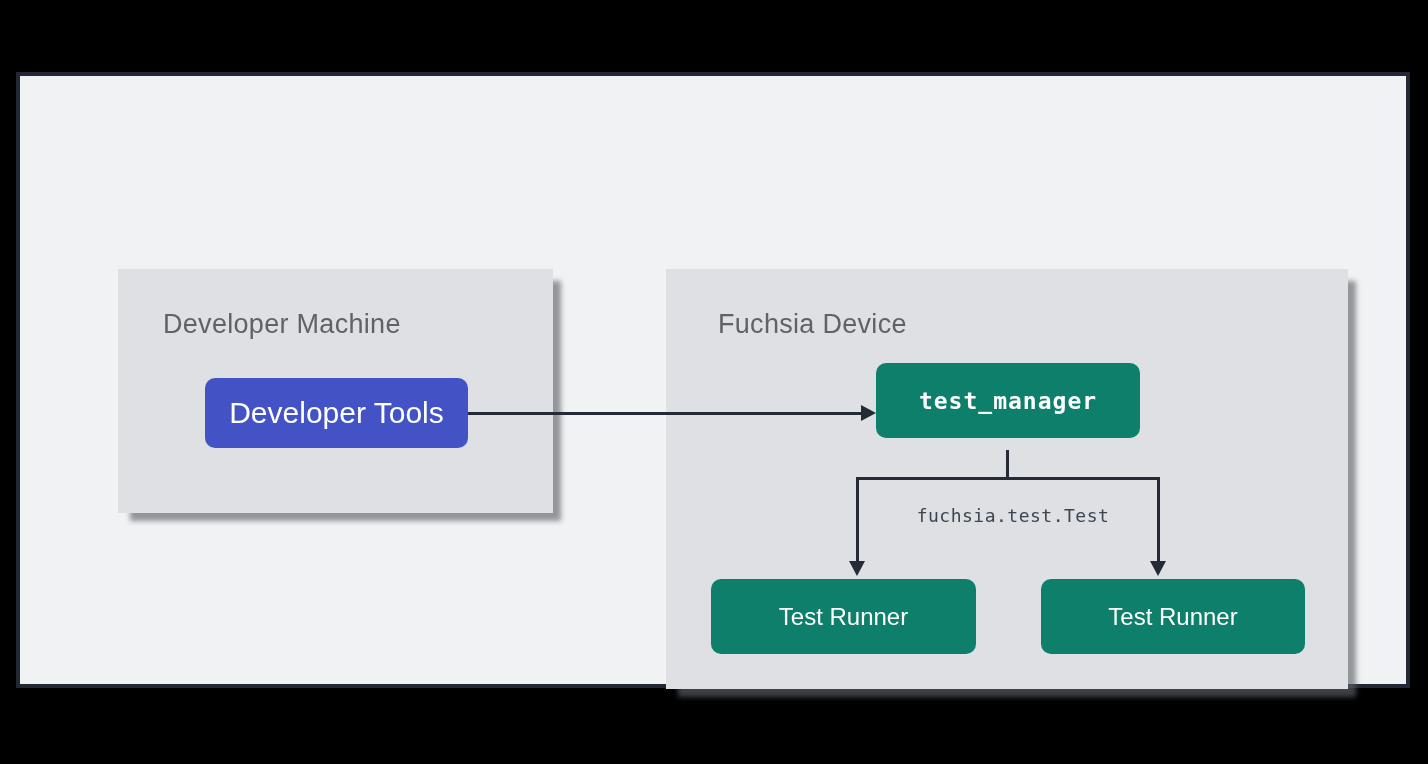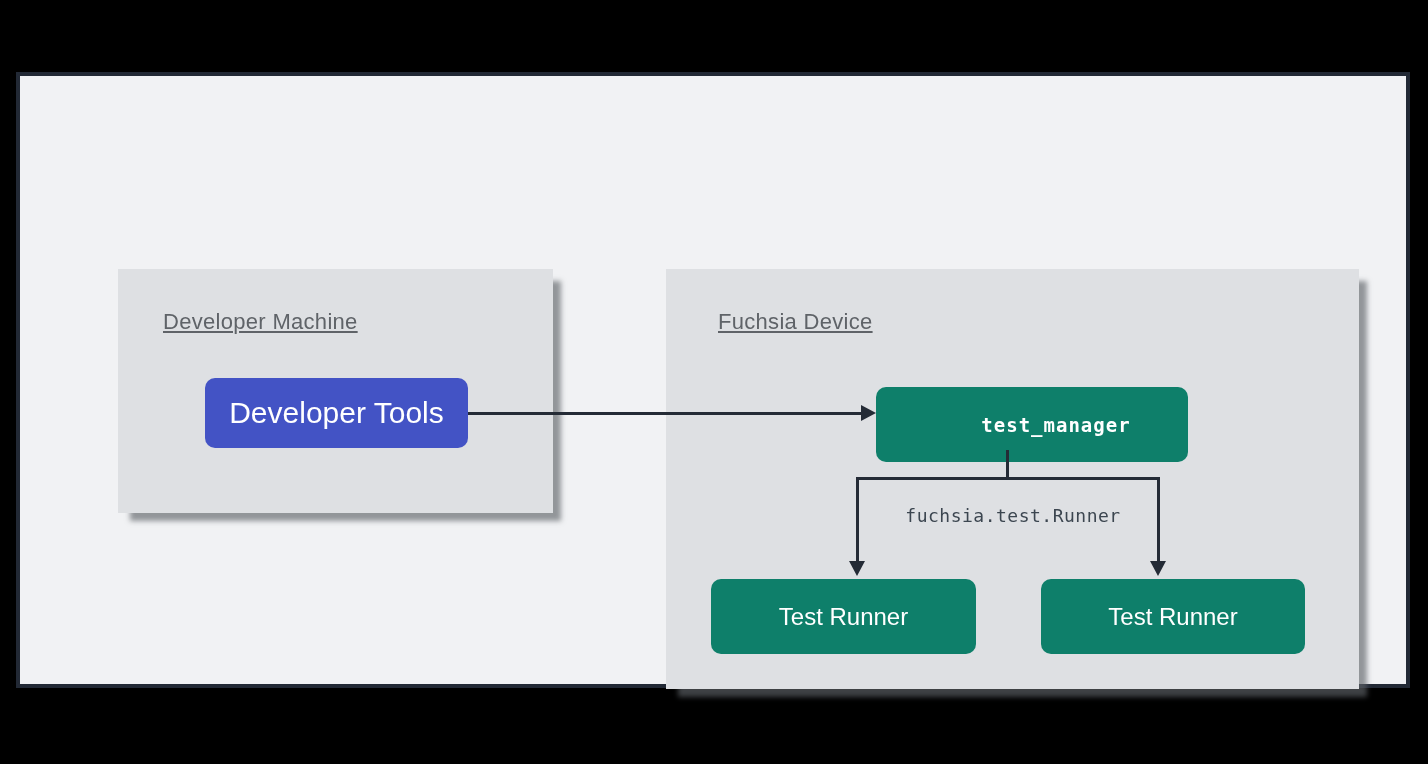--- a/index.html
+++ b/index.html
@@ -33,29 +33,27 @@
     left: 98px;
     top: 193px;
     width: 435px;
     height: 244px;
   }
   .group-fuchsia {
     left: 646px;
     top: 193px;
     width: 682px;
     height: 420px;
-    padding-left: 11px;
   }
   .group-title {
     position: absolute;
     color: #5f6368;
-    font-size: 22px;
+    font-size: 27px;
     letter-spacing: 0.3px;
     white-space: nowrap;
-    text-decoration: underline;
   }
   .group-dev .group-title { left: 45px; top: 40px; }
   .group-fuchsia .group-title { left: 52px; top: 40px; }
 
   .node {
     position: absolute;
     border-radius: 10px;
     display: flex;
     align-items: center;
     justify-content: center;
@@ -68,27 +66,26 @@
     top: 302px;
     width: 263px;
     height: 70px;
     font-size: 30px;
   }
   .node-green { background: #0e7f6a; }
   .node-mono { font-family: "DejaVu Sans Mono", monospace; }
 
   .node-test-manager {
     left: 856px;
-    top: 311px;
+    top: 287px;
     width: 264px;
     height: 75px;
-    font-size: 19px;
+    font-size: 23px;
     font-weight: bold;
     letter-spacing: 1px;
-    padding-left: 48px;
   }
   .node-runner-1 {
     left: 691px;
     top: 503px;
     width: 265px;
     height: 75px;
     font-size: 24px;
   }
   .node-runner-2 {
     left: 1021px;
@@ -165,15 +162,15 @@
   <div class="line line-h1"></div>
   <div class="arrow-right"></div>
 
   <div class="line line-v-tm"></div>
   <div class="line line-h2"></div>
   <div class="line line-v-l"></div>
   <div class="line line-v-r"></div>
   <div class="arrow-down arrow-down-l"></div>
   <div class="arrow-down arrow-down-r"></div>
 
-  <div class="edge-label">fuchsia.test.Runner</div>
+  <div class="edge-label">fuchsia.test.Test</div>
 
 </div>
 
 </body></html>

